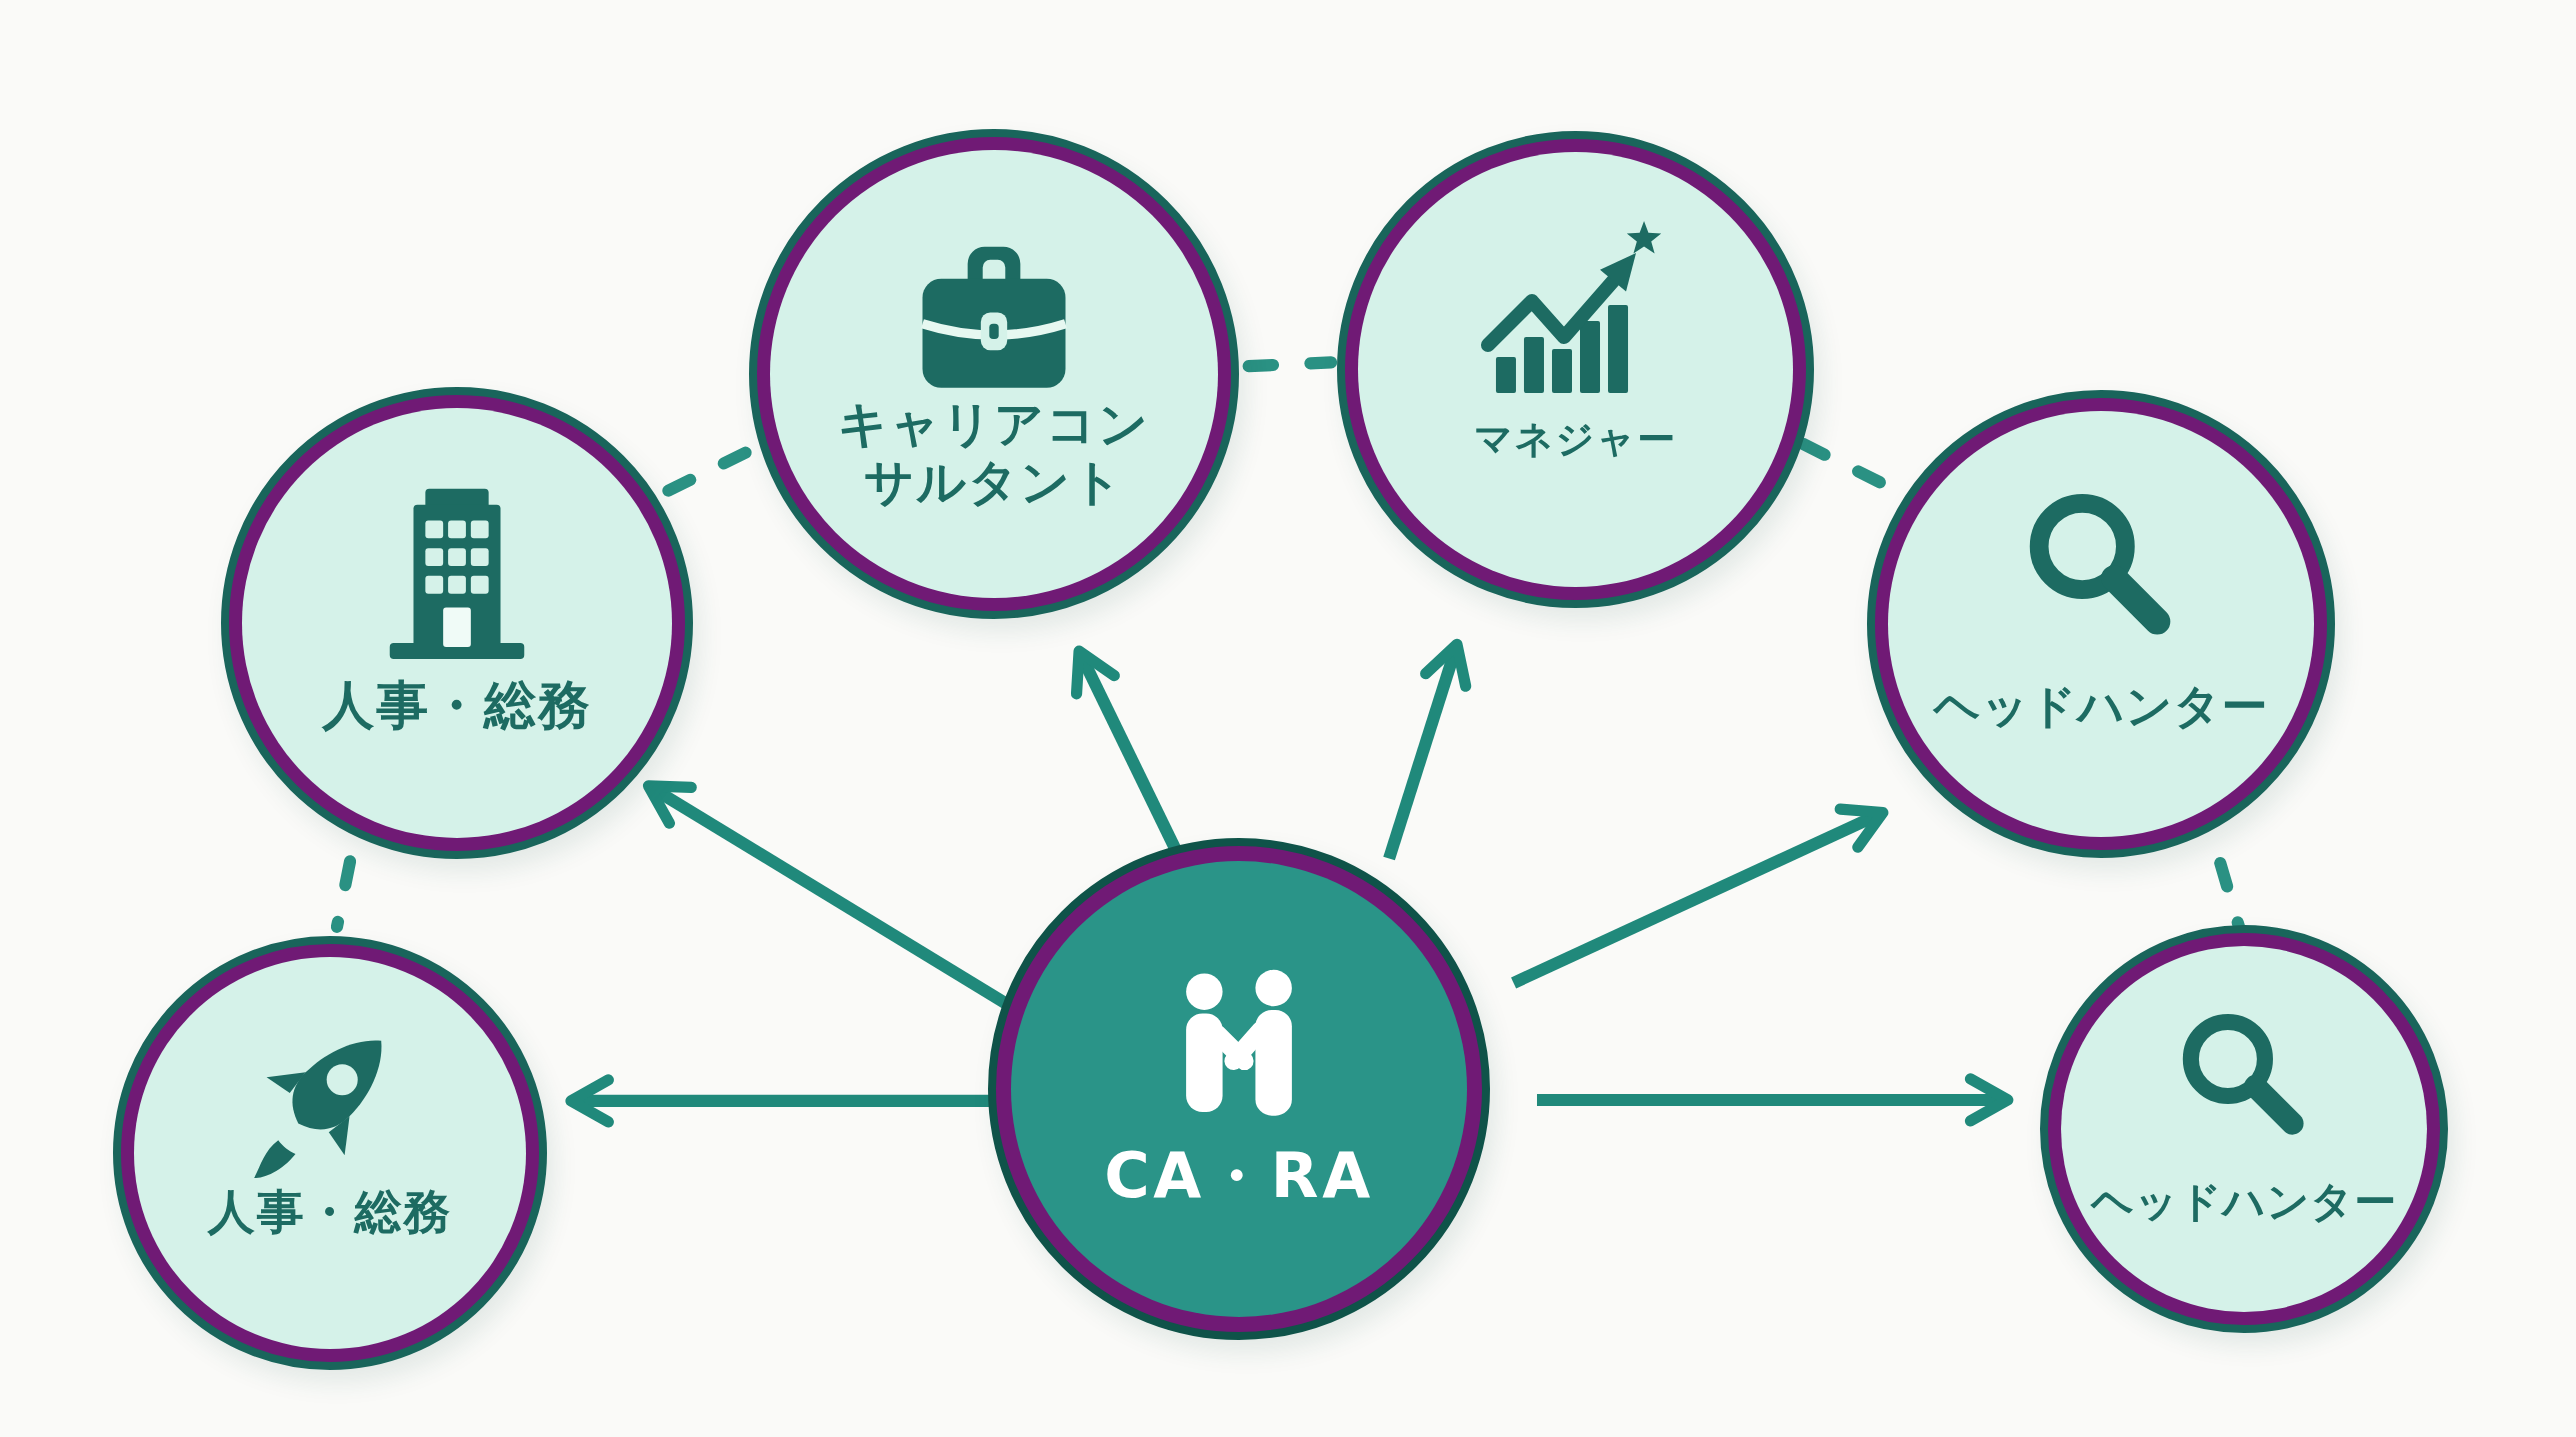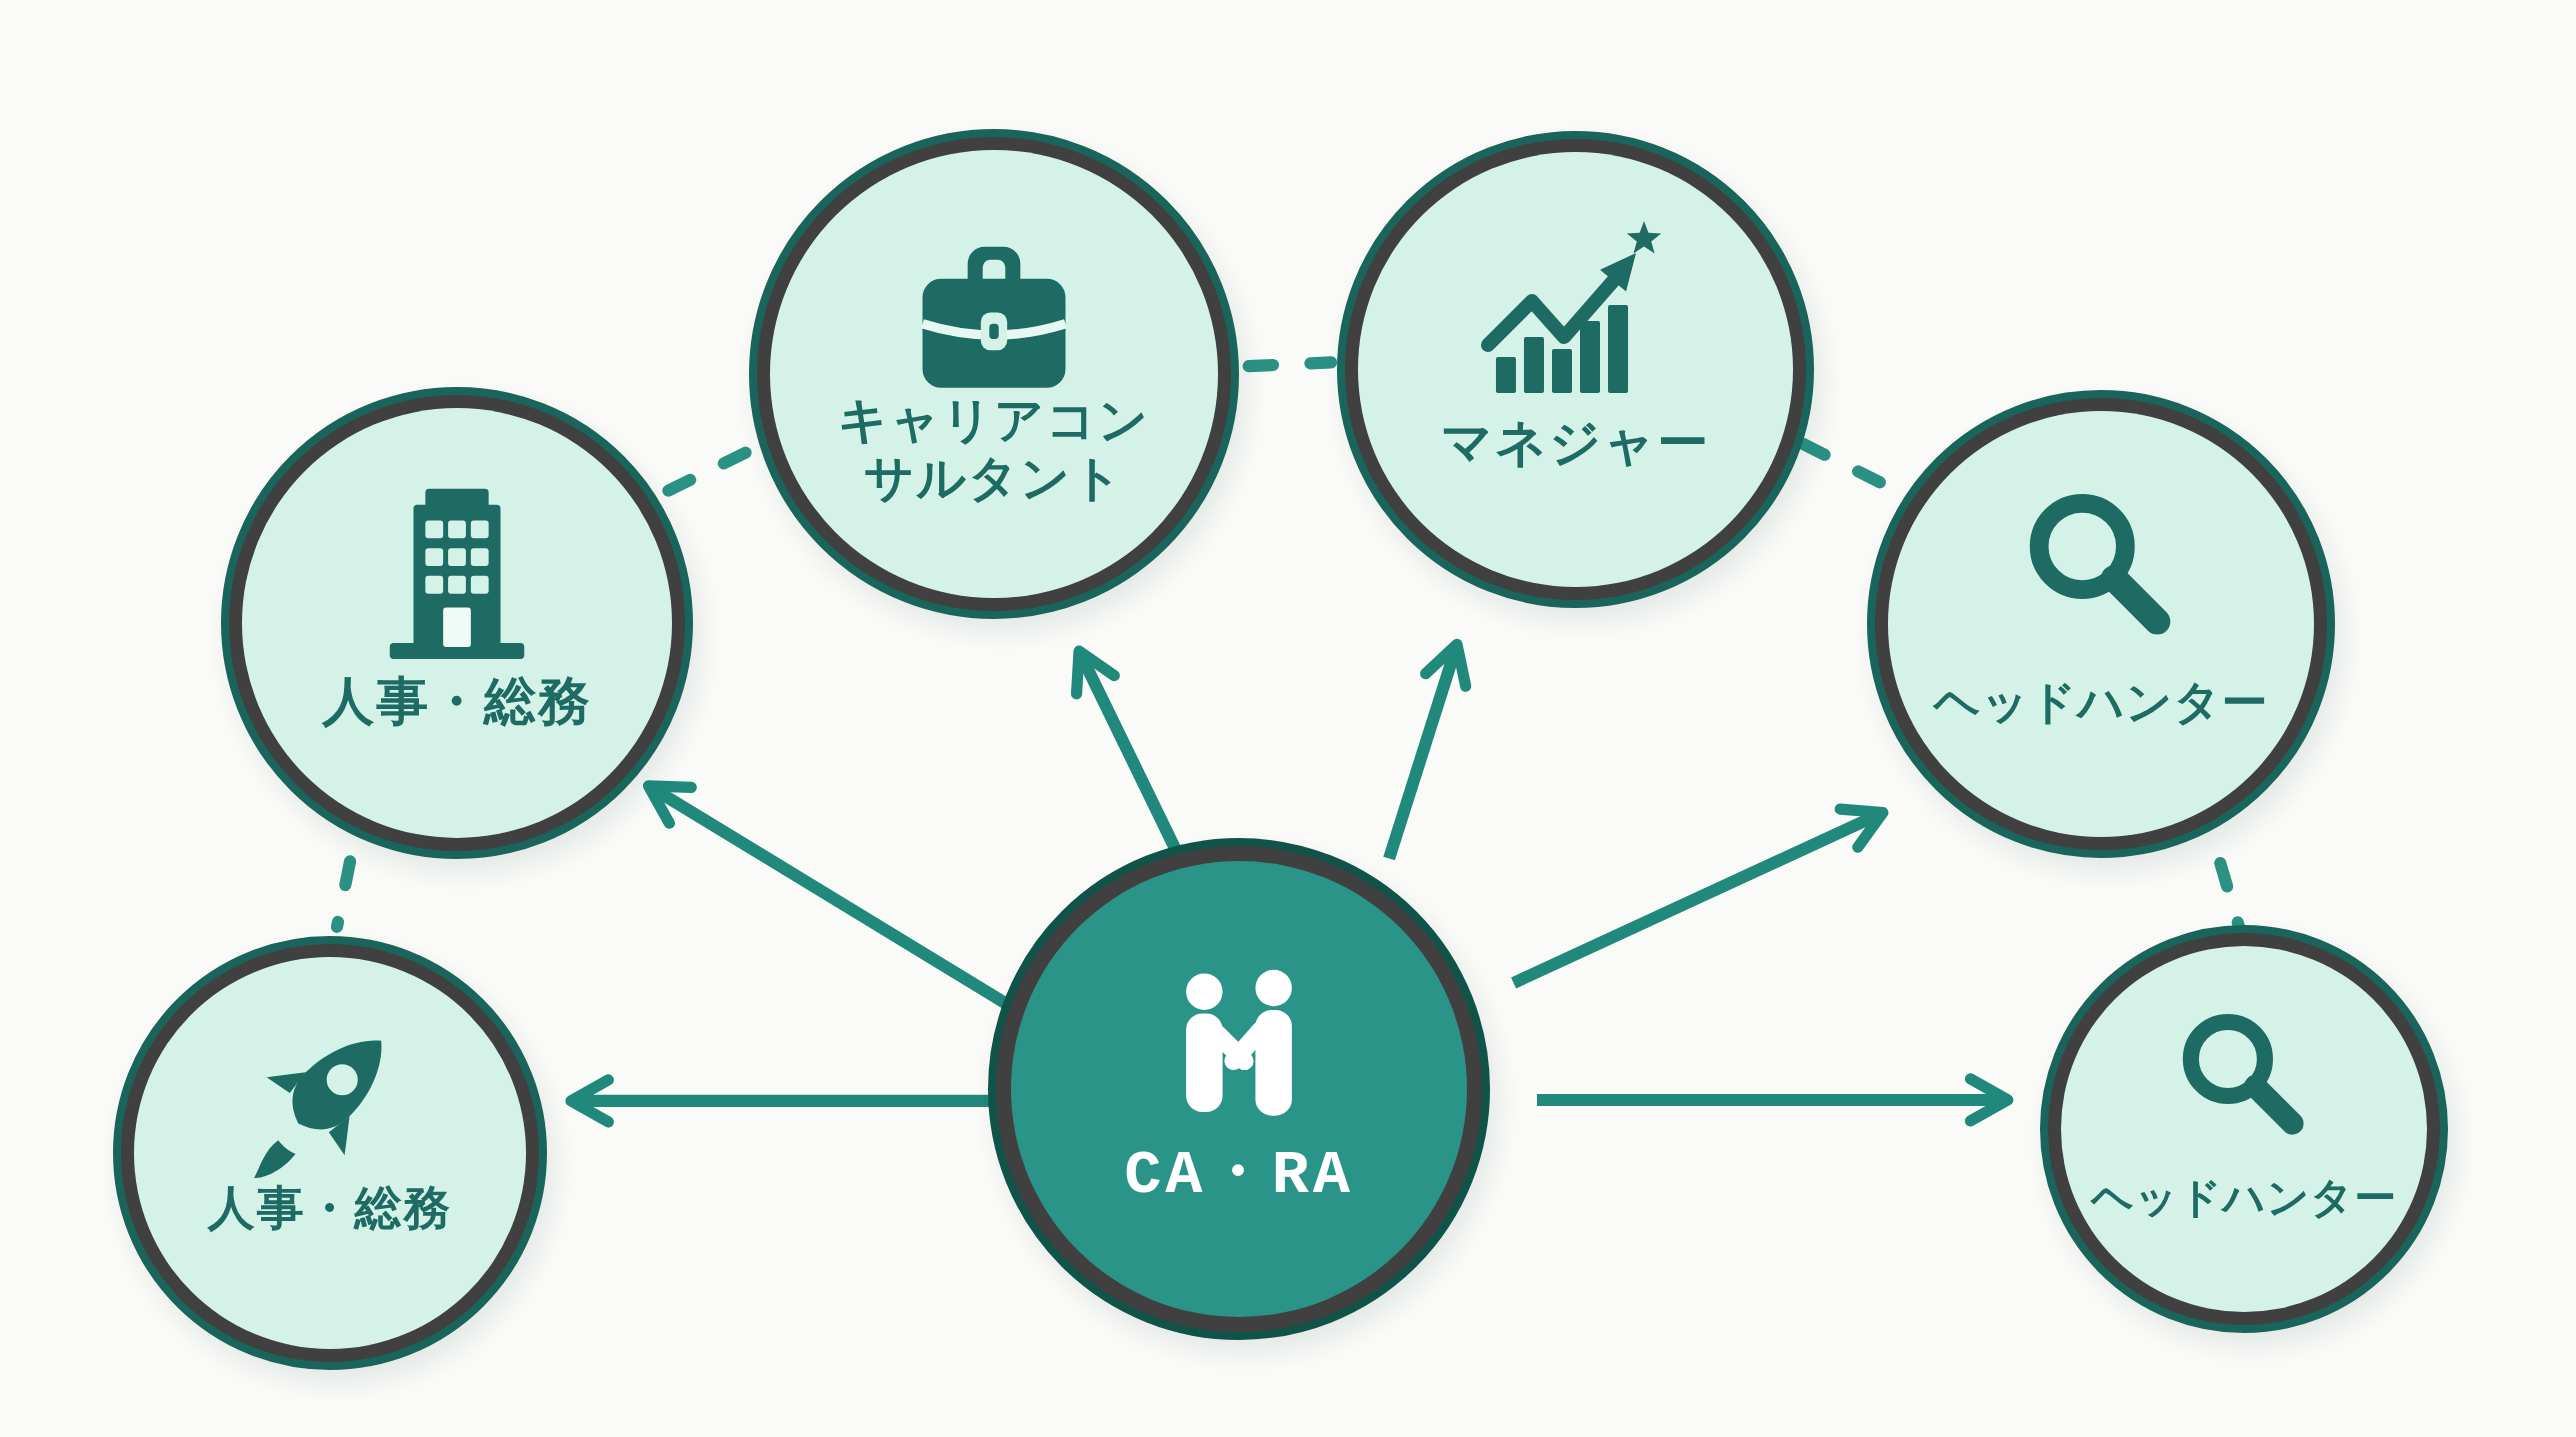--- a/index.html
+++ b/index.html
@@ -8,21 +8,21 @@
     --arrow:#20897b; --dash:#2a9183;
   }
   html,body{margin:0;padding:0;}
   body{width:2576px;height:1438px;background:var(--background);
        font-family:"DejaVu Sans","Liberation Sans",sans-serif;}
   .canvas{position:relative;width:2576px;height:1438px;overflow:hidden;background:var(--background);}
   .connectors{position:absolute;left:0;top:0;width:2576px;height:1438px;}
   .arrow{stroke:var(--arrow);stroke-width:13;fill:none;}
   .dash{stroke:var(--dash);stroke-width:13;fill:none;stroke-linecap:round;stroke-dasharray:26 40;}
   .node{position:absolute;border-radius:50%;border:8.4px solid var(--ring-stroke);
-        background:#404040;box-sizing:border-box;box-shadow:7.5px 13px 24px rgba(25,90,80,.10);font-family:Liberation Mono, monospace;}
+        background:#701a75;box-sizing:border-box;box-shadow:7.5px 13px 24px rgba(25,90,80,.10);}
   .node-inner{position:absolute;inset:13px;border-radius:50%;background:var(--mint-fill);}
   .node-center{border-color:var(--center-ring);}
   .node-center .node-inner{inset:15px;background:var(--center-fill);}
   .icon{position:absolute;left:50%;transform:translateX(-50%);}
   .node-label{position:absolute;left:0;right:0;text-align:center;font-weight:bold;
               color:var(--teal-dark);letter-spacing:1.9px;line-height:1.18;}
   .label-center{color:#ffffff;letter-spacing:3.7px;}
   .ic-dark{fill:var(--teal-dark);}
   .ic-mint{fill:var(--mint-fill);}
   .ic-door{fill:#f0fbf7;}
@@ -36,21 +36,21 @@
   #node-manager{left:1337px;top:131px;width:477px;height:477px;}
   #node-headhunter-top{left:1867px;top:390px;width:468px;height:468px;}
   #node-hr-bottom{left:113px;top:936px;width:434px;height:434px;}
   #node-headhunter-bottom{left:2040px;top:925px;width:408px;height:408px;}
   #node-center{left:988px;top:838px;width:502px;height:502px;}
   #node-hr-top .icon{width:46%;top:15%;}
   #node-hr-top .node-label{top:62%;font-size:52px;}
   #node-consultant .icon{width:42%;top:17%;}
   #node-consultant .node-label{top:55%;font-size:49px;}
   #node-manager .icon{width:46%;top:15%;}
-  #node-manager .node-label{top:61%;font-size:51px;}
+  #node-manager .node-label{top:61%;font-size:38px;}
   #node-headhunter-top .icon{width:44%;top:16%;}
   #node-headhunter-top .node-label{top:63%;font-size:46px;letter-spacing:0.9px;}
   #node-hr-bottom .icon{width:44%;top:15%;}
   #node-hr-bottom .node-label{top:58%;font-size:47px;}
   #node-headhunter-bottom .icon{width:44%;top:15%;}
   #node-headhunter-bottom .node-label{top:63%;font-size:42px;letter-spacing:0.9px;}
   #node-center .icon{width:40%;top:21%;}
   #node-center .node-label{top:61%;font-size:62px;}
 </style>
 </head>

